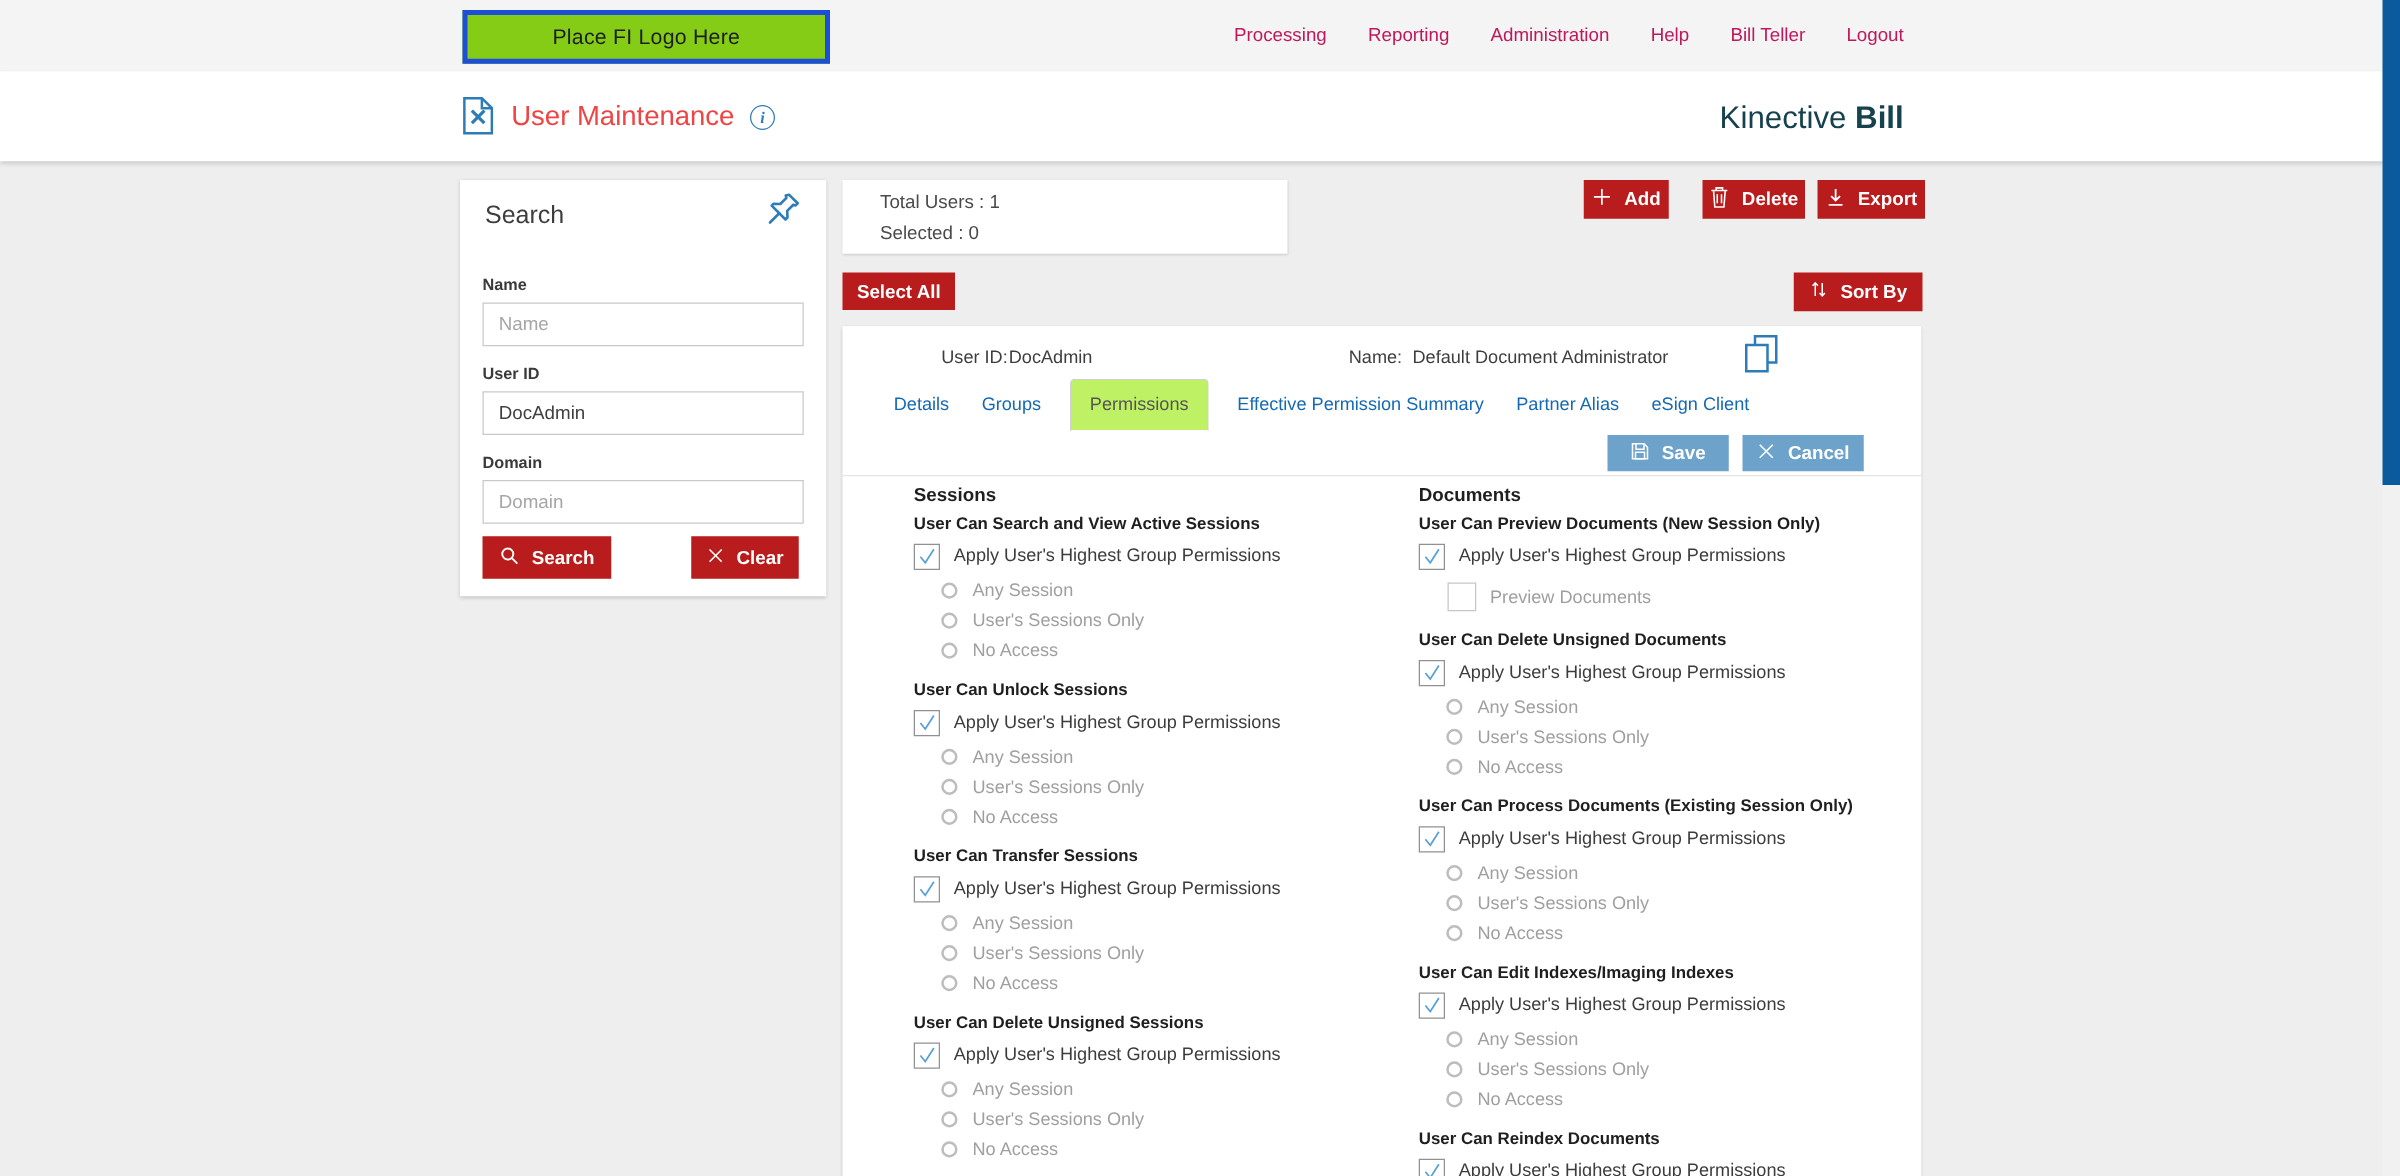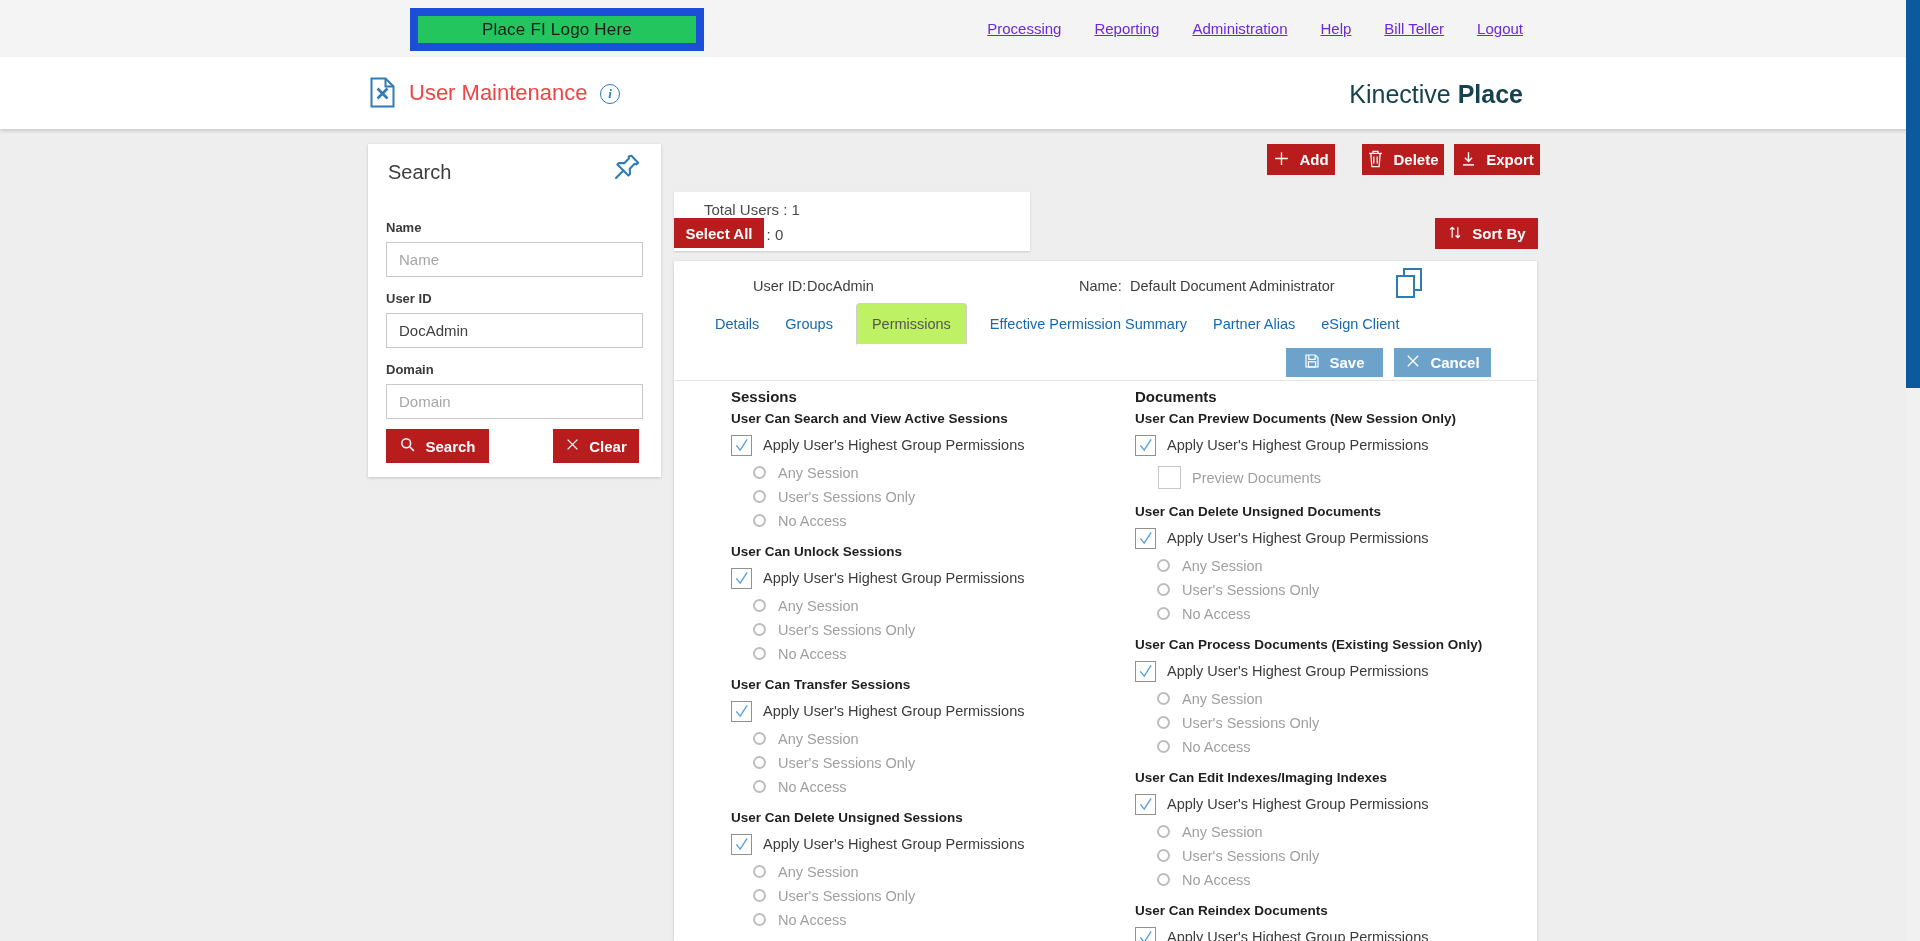--- a/index.html
+++ b/index.html
@@ -7,25 +7,25 @@
   html,body { margin:0; padding:0; }
   body {
     width:1920px; height:941px; position:relative; overflow:hidden;
     background:#eeeeee; font-family:"Liberation Sans", sans-serif;
     -webkit-font-smoothing:antialiased;
   }
   
   .topbar { position:absolute; left:0; top:0; right:0; height:57px; background:#f4f4f4; }
   .logo-box {
     position:absolute; left:370px; top:8px; width:294px; height:43px;
-    background:#22c55e; border:8px solid #1d4ed8;
+    background:#84cc16; border:4px solid #1d4ed8;
     display:flex; align-items:center; justify-content:center;
-    font-size:17px; color:#1d1d1d; letter-spacing:.2px;margin-left:40px;
-  }
-  .nav { position:absolute; right:397px; top:0; height:57px; display:flex; align-items:center; gap:33px; font-size:15px; color:#6d28d9;text-decoration:underline; }
+    font-size:17px; color:#1d1d1d; letter-spacing:.2px;
+  }
+  .nav { position:absolute; right:397px; top:0; height:57px; display:flex; align-items:center; gap:33px; font-size:15px; color:#be185d; }
   .nav-item { cursor:pointer; white-space:nowrap; }
   
   .header { position:absolute; top:57px; left:0; right:0; height:72px; background:#fff; box-shadow:0 2px 4px rgba(0,0,0,.16); z-index:2; }
   .doc-icon { position:absolute; left:370px; top:20px; }
   .page-title { position:absolute; left:409px; top:23px; font-size:22px; color:#ef4444; }
   .info-icon {
     position:absolute; left:600px; top:27px; width:20px; height:20px;
     border:1.5px solid #2d7cb8; border-radius:50%; color:#2d7cb8;
     font:italic 700 13px "Liberation Serif", serif;
     display:flex; align-items:center; justify-content:center; cursor:pointer;
@@ -53,21 +53,21 @@
     width:100%; height:35px; border:1px solid #c9c9c9; background:#fff;
     padding:0 12px; font-size:15px; color:#3f3f3f; outline:none; font-family:inherit;
   }
   .field-input::placeholder { color:#a6a6a6; }
   .search-actions { position:absolute; left:18px; right:22px; bottom:14px; display:flex; justify-content:space-between; }
   .btn-search { width:103px; }
   .btn-clear { width:86px; }
   
   .info-box {
     position:absolute; left:674px; top:144px; width:356px; height:59px; background:#fff;
-    box-shadow:0 1px 2px rgba(0,0,0,.15); padding:9px 0 0 30px; font-size:15px; color:#4a4a4a;margin-top:48px;
+    box-shadow:0 1px 2px rgba(0,0,0,.15); padding:9px 0 0 30px; font-size:15px; color:#4a4a4a;
   }
   .info-line { margin-bottom:8px; }
   .actions { position:absolute; left:1267px; top:144px; display:flex; }
   .btn-add { width:68px; height:31px; margin-right:27px; }
   .btn-delete { width:82px; height:31px; margin-right:10px; }
   .btn-export { width:86px; height:31px; }
   .btn-select-all { position:absolute; left:674px; top:218px; width:90px; height:30px; }
   .btn-sort { position:absolute; left:1435px; top:218px; width:103px; height:31px; }
   
   .user-card { position:absolute; left:674px; top:261px; width:863px; height:680px; background:#fff; box-shadow:0 1px 3px rgba(0,0,0,.18); overflow:hidden; }
@@ -124,21 +124,21 @@
     <svg width="25" height="31" viewBox="0 0 25 31">
       <path d="M1.5 1.5h14l8 8v20h-22z" fill="#fff" stroke="#2d7cb8" stroke-width="2"></path>
       <path d="M15.5 1.5v8h8" fill="none" stroke="#2d7cb8" stroke-width="2"></path>
       <path d="M7.5 11.5l10 10M17.5 11.5l-10 10" fill="none" stroke="#2d7cb8" stroke-width="2.6"></path>
     </svg>
   </span>
   <div class="page-title">User Maintenance</div>
   <span class="info-icon">i</span>
   <div class="brand">
     <span>Kinective</span>
-    <span class="bold">Place</span>
+    <span class="bold">Bill</span>
   </div>
 </div>
 
 <div class="search-card">
   <div class="search-title">Search</div>
   <span class="pin">
     <svg width="36" height="36" viewBox="0 0 24 24">
       <g fill="none" stroke="#2e7cb8" stroke-width="1.4" stroke-linejoin="round" transform="rotate(45 12 12)">
         <path d="M8.8 2.8h6.4v1.6l-1.1.6v4.6l2.6 2.4v1.5H6.3V12l2.6-2.4V5l-1.1-.6z"></path>
         <path d="M12 13.5v7" stroke-linecap="round"></path>

